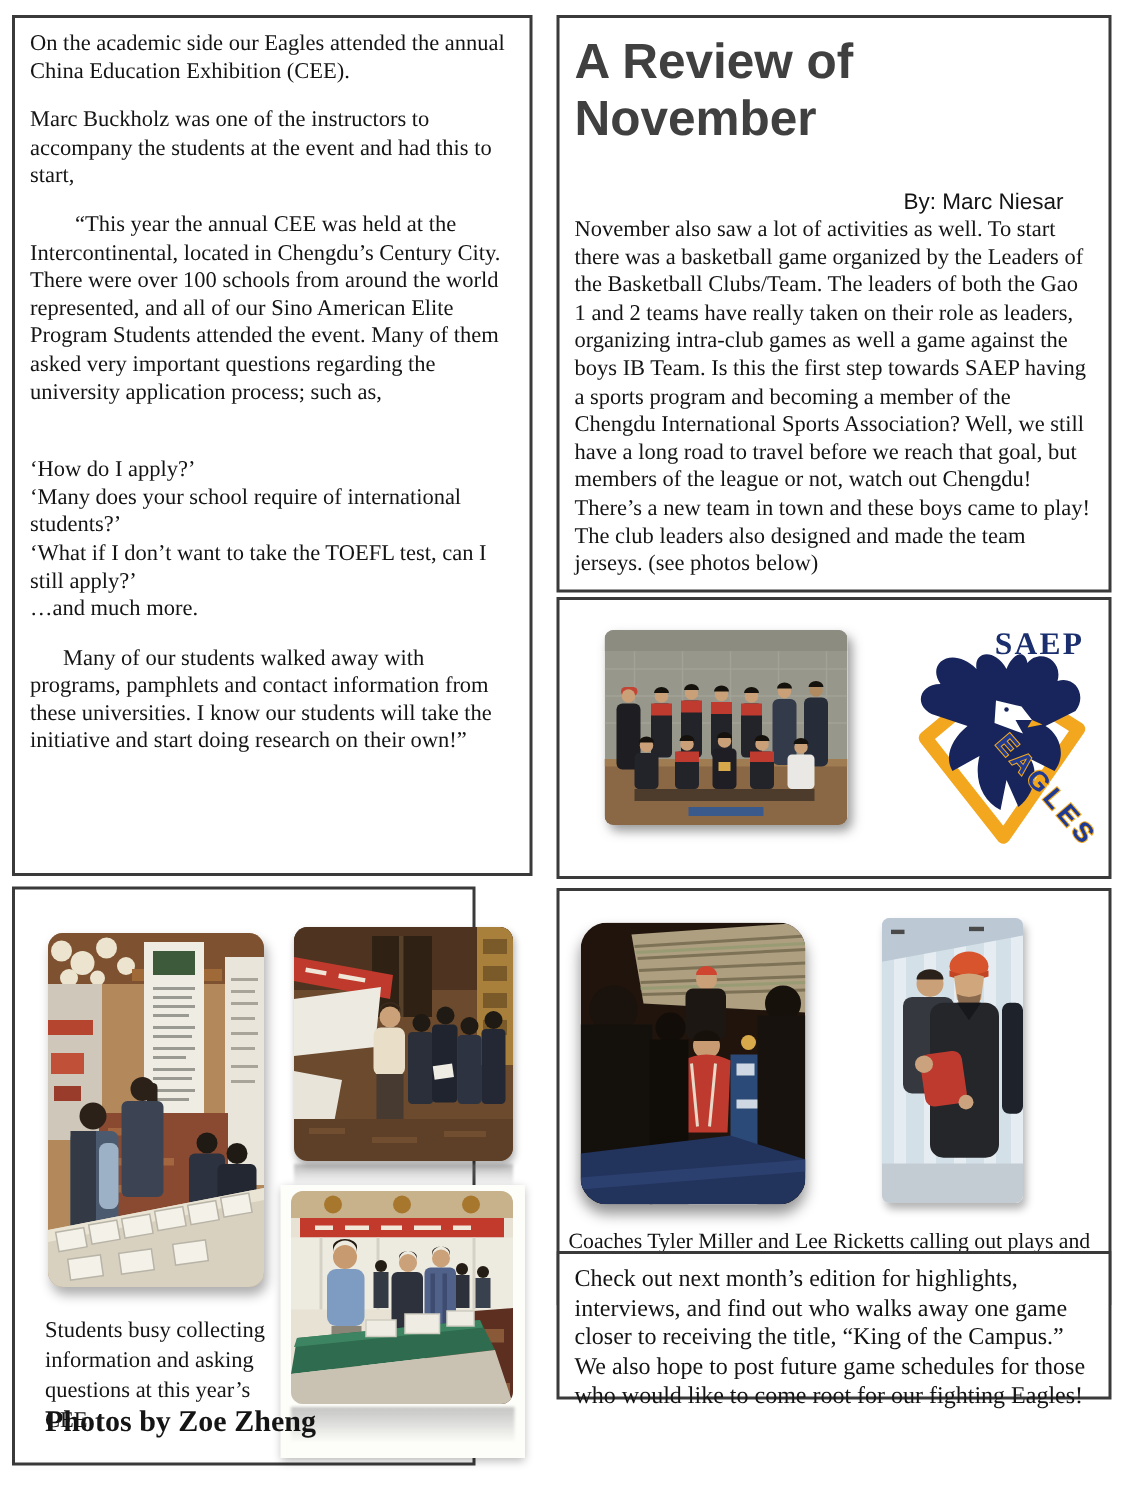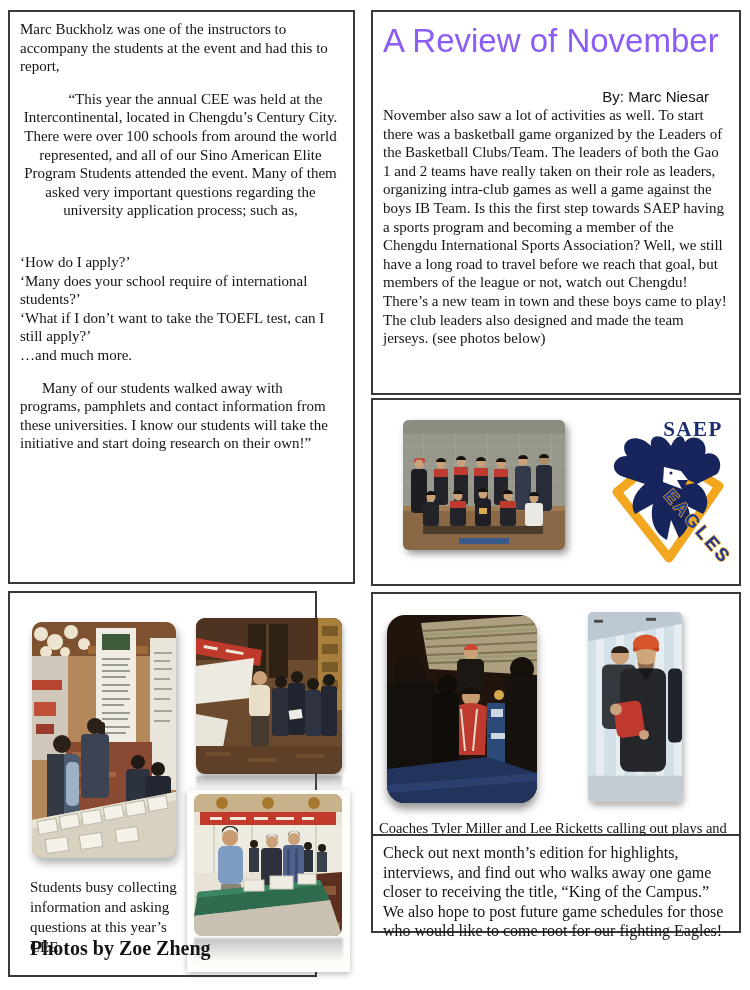--- a/index.html
+++ b/index.html
@@ -16,21 +16,21 @@
     background:#fff;
     border:2px solid #3a3a3a;
   }
   
   #box-october {
     left:8px; top:10px; width:347px; height:574px;
     padding:8px 12px 0 10px;
     font-size:15px; line-height:18.6px;
   }
   #box-october p { margin:0 0 14px 0; }
-  .indent-lg { text-indent:30px;text-align:center; }
+  .indent-lg { text-indent:30px; }
   .indent-md { text-indent:22px; }
   .preline { white-space:pre-line; }
   .gap-top { margin-top:33px !important; }
 
   
   #box-cee { left:8px; top:591px; width:309px; height:386px; }
   .cee1 { position:absolute; left:22px; top:29px; width:144px; height:236px;
           border-radius:10px; overflow:hidden;
           box-shadow:2px 5px 8px rgba(0,0,0,.32); }
   .cee2wrap { position:absolute; left:186px; top:25px; width:146px; }
@@ -46,22 +46,22 @@
   .cee-caption { position:absolute; left:20px; top:284px; width:162px;
           font-size:15px; line-height:20px; }
   .cee-credit { position:absolute; left:20px; top:344px;
           font-size:20px; font-weight:bold; }
 
   
   #box-november { left:371px; top:10px; width:370px; height:385px;
           padding:8px 10px 0 10px; }
   #box-november h1 {
     font-family:"Liberation Sans", sans-serif;
-    font-size:33px; font-weight:normal; letter-spacing:0px;
-    margin:2px 0 0 0; color:#8b5cf6;
+    font-size:33px; font-weight:bold; letter-spacing:0px;
+    margin:2px 0 0 0; color:#404040;
   }
   .byline {
     font-family:"Liberation Sans", sans-serif;
     font-size:15px; text-align:right;
     margin:28px 20px 0 0;
   }
   .nov-body { font-size:15px; line-height:18.6px; margin-top:1px; }
 
   
   #box-team { left:371px; top:398px; width:370px; height:188px; }
@@ -87,21 +87,22 @@
   #box-teaser { left:371px; top:834px; width:370px; height:99px;
           padding:7px 10px 0 10px;
           font-size:16px; line-height:19.5px; }
 
   svg { display:block; width:100%; height:100%; }
 </style>
 </head>
 <body>
 
 <section class="box" id="box-october">
-  <p>Marc Buckholz was one of the instructors to accompany the students at the event and had this to report,</p>
+  <p>On the academic side our Eagles attended the annual China Education Exhibition (CEE).</p>
+  <p>Marc Buckholz was one of the instructors to accompany the students at the event and had this to start,</p>
   <p class="indent-lg">“This year the annual CEE was held at the Intercontinental, located in Chengdu’s Century City. There were over 100 schools from around the world represented, and all of our Sino American Elite Program Students attended the event. Many of them asked very important questions regarding the university application process; such as,</p>
   <p class="preline gap-top">‘How do I apply?’
 ‘Many does your school require of international students?’
 ‘What if I don’t want to take the TOEFL test, can I still apply?’
 …and much more.</p>
   <p class="indent-md">Many of our students walked away with programs, pamphlets and contact information from these universities. I know our students will take the initiative and start doing research on their own!”</p>
 </section>
 
 <section class="box" id="box-cee">
 

